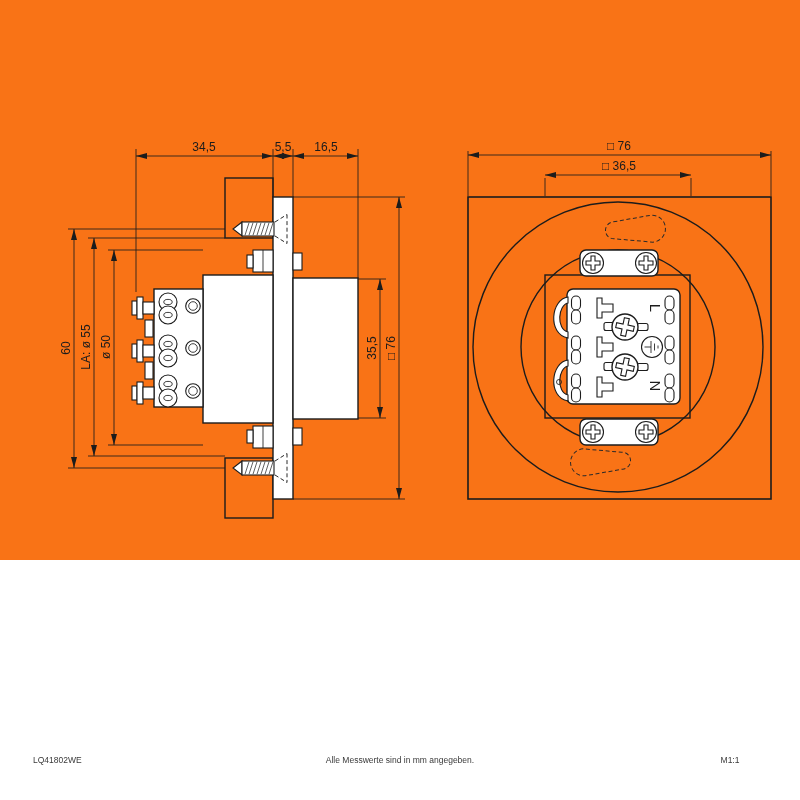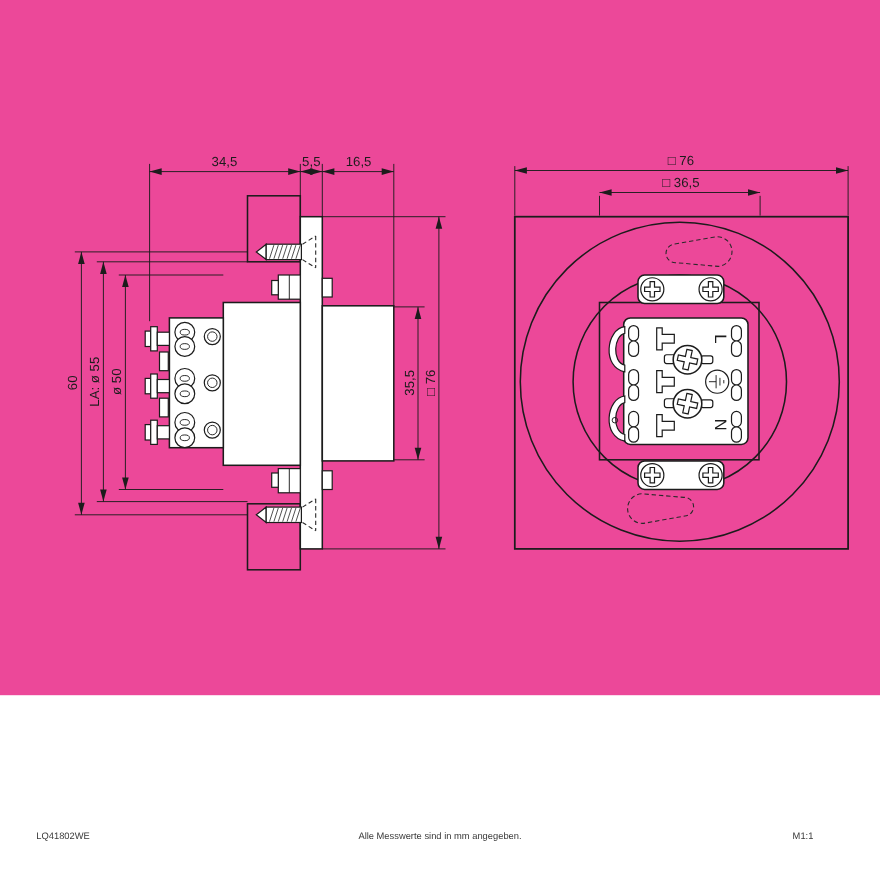--- a/index.html
+++ b/index.html
@@ -1,16 +1,16 @@
 <!DOCTYPE html>
 <html><head>
 <meta charset="utf-8">
 <style>
   html,body{margin:0;padding:0;background:#fff;width:800px;height:800px;overflow:hidden}
-  #stage{width:800px;height:632px;background:#ec4899;position:relative}
+  #stage{width:800px;height:560px;background:#f97316;position:relative}
   svg{display:block}
   .o  {fill:none;stroke:#1c1c1c;stroke-width:1.4;stroke-linejoin:miter}
   .o2 {fill:none;stroke:#1c1c1c;stroke-width:1.6}
   .ow {fill:#fff;stroke:#1c1c1c;stroke-width:1.4;stroke-linejoin:miter}
   .ow2{fill:#fff;stroke:#1c1c1c;stroke-width:1.1}
   .thin{fill:none;stroke:#1c1c1c;stroke-width:0.85}
   .dim{stroke:#1c1c1c;stroke-width:0.85;marker-start:url(#arr);marker-end:url(#arr)}
   .dash{fill:none;stroke:#2a2a2a;stroke-width:1;stroke-dasharray:4 2.6}
   .thr{stroke:#1c1c1c;stroke-width:0.7}
   .t  {font-family:"Liberation Sans","DejaVu Sans",sans-serif;font-size:12px;fill:#1c1c1c}

